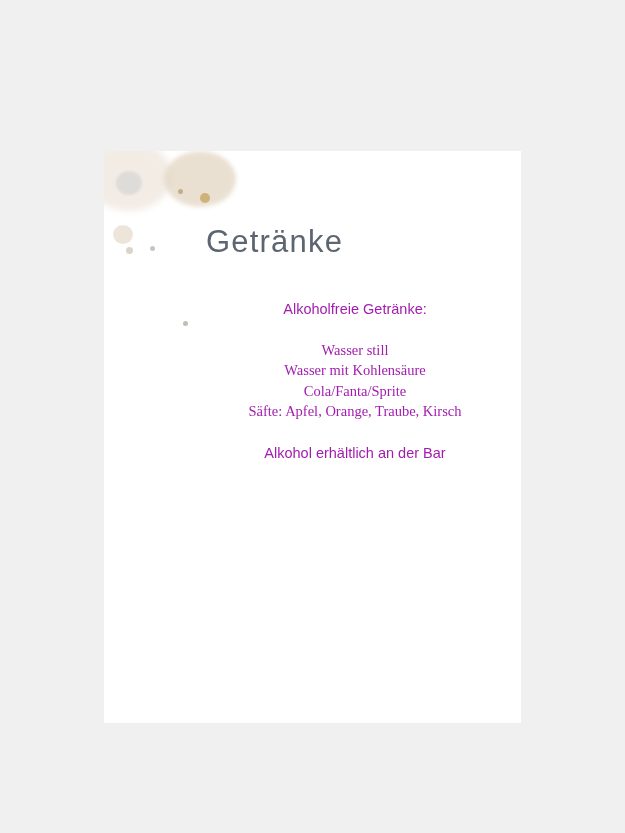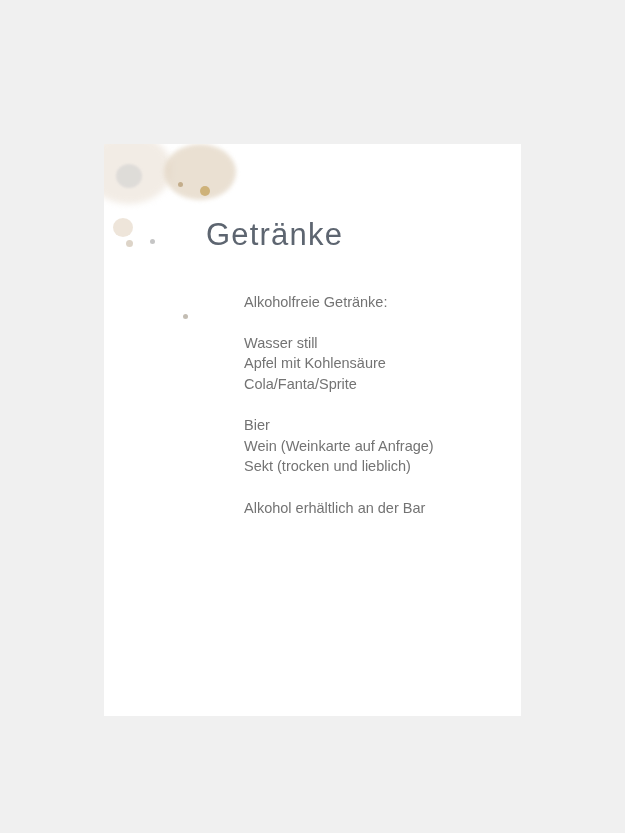--- a/index.html
+++ b/index.html
@@ -15,25 +15,26 @@
   }
   .stage {
     position: relative;
     width: 625px;
     height: 833px;
     background: #f0f0f0;
   }
   .card {
     position: absolute;
     left: 104px;
-    top: 144px;
+    top: 151px;
     width: 417px;
     height: 572px;
     background: #ffffff;
     overflow: hidden;
+    text-align: center;
   }
   
   .blob {
     position: absolute;
     border-radius: 50%;
     pointer-events: none;
   }
   .blob-a {
     left: -18px;
     top: -10px;
@@ -124,31 +125,31 @@
     font-size: 31px;
     letter-spacing: 1.2px;
     color: #5d6570;
     font-weight: 400;
   }
   .body-text {
     position: absolute;
     left: 101px;
     top: 148px;
     width: 300px;
-    color: #737373;
+    color: #a21caf;
     font-size: 14.5px;
     line-height: 20.5px;
     font-weight: 400;
-    margin-left: 39px;
   }
   .section-head {
     margin: 0 0 20px 0;
   }
   .list {
     margin: 0 0 21px 0;
+    font-family: Liberation Serif, serif;
   }
   .line {
     white-space: nowrap;
   }
   .footnote {
     margin: 0;
   }
 </style>
 </head>
 <body>
@@ -168,29 +169,25 @@
 
     <div class="content">
       <div class="title">Getränke</div>
 
       <div class="body-text">
 
         <p class="section-head">Alkoholfreie Getränke:</p>
 
         <div class="list">
           <div class="line">Wasser still</div>
-          <div class="line">Apfel mit Kohlensäure</div>
+          <div class="line">Wasser mit Kohlensäure</div>
           <div class="line">Cola/Fanta/Sprite</div>
+          <div class="line">Säfte: Apfel, Orange, Traube, Kirsch</div>
         </div>
 
 
-        <div class="list">
-          <div class="line">Bier</div>
-          <div class="line">Wein (Weinkarte auf Anfrage)</div>
-          <div class="line">Sekt (trocken und lieblich)</div>
-        </div>
 
         <p class="footnote">Alkohol erhältlich an der Bar</p>
 
       </div>
     </div>
   </div>
 </div>
 
 </body></html>

